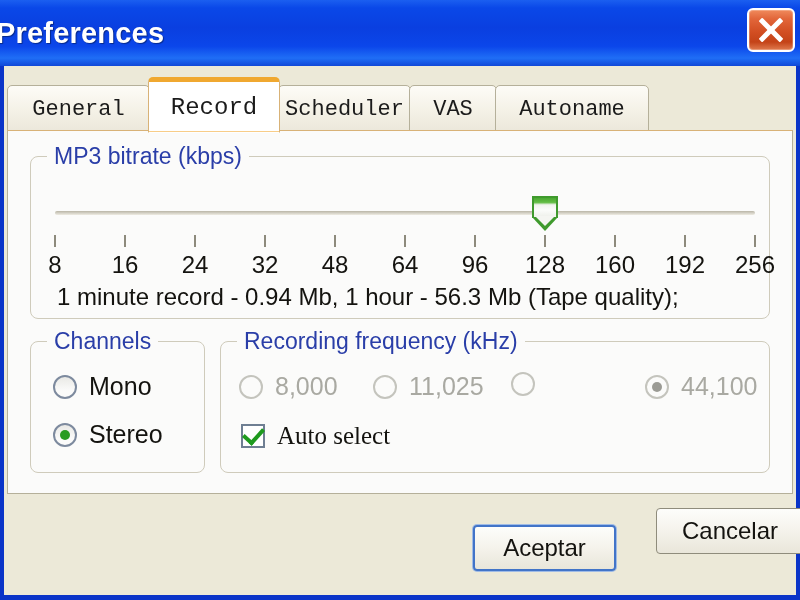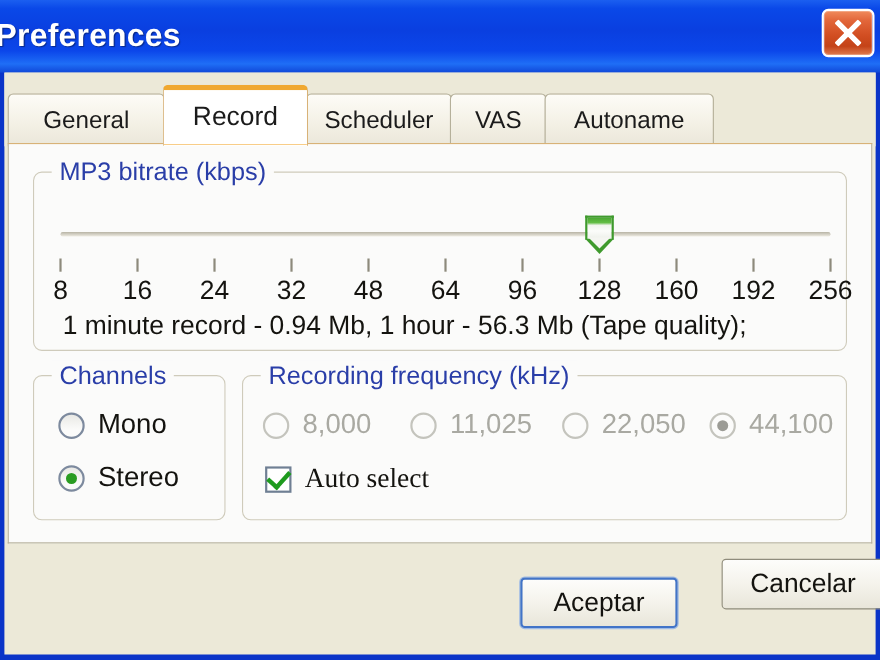--- a/index.html
+++ b/index.html
@@ -94,20 +94,21 @@
     background: linear-gradient(180deg, #fdfcf7 0%, #f4f1e6 55%, #ebe7da 100%);
     border: 1px solid #b5b09a;
     border-radius: 5px 5px 0 0;
     color: #1b1b1b;
     font-size: 22px;
     display: flex;
     align-items: center;
     justify-content: center;
     cursor: pointer;
     white-space: nowrap;
+    font-family: Liberation Mono, monospace;
   }
   .tab.active {
     height: 56px;
     background: #ffffff;
     border: 1px solid #d8b277;
     border-top: 5px solid #f0a830;
     border-bottom: 1px solid #ffffff;
     z-index: 5;
     font-size: 24px;
     box-shadow: 0 -1px 0 #f8cd88 inset;
@@ -425,21 +426,20 @@
         <span class="radio-label disabled">8,000</span>
       </div>
 
       <div class="radio-row" style="left:152px; top:30px;">
         <span class="radio disabled"></span>
         <span class="radio-label disabled">11,025</span>
       </div>
 
       <div class="radio-row" style="left:290px; top:30px;">
         <span class="radio disabled"></span>
-        <span class="radio-label disabled">22,050</span>
       </div>
 
       <div class="radio-row" style="left:424px; top:30px;">
         <span class="radio disabled checked"></span>
         <span class="radio-label disabled">44,100</span>
       </div>
 
       <div class="check-row" style="left:20px; top:80px;">
         <span class="checkbox">
           <span class="mark"></span>

